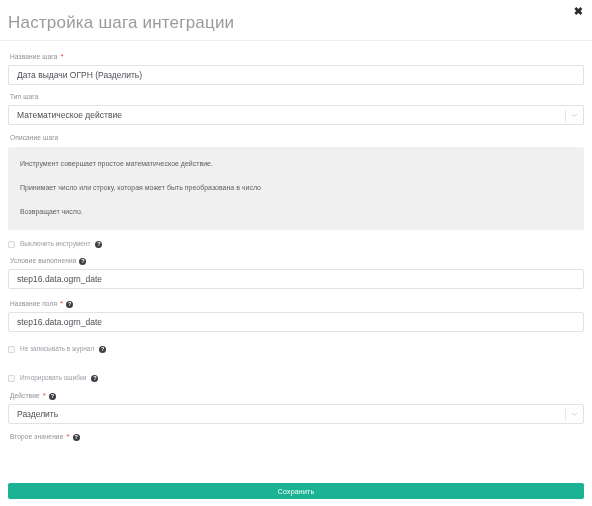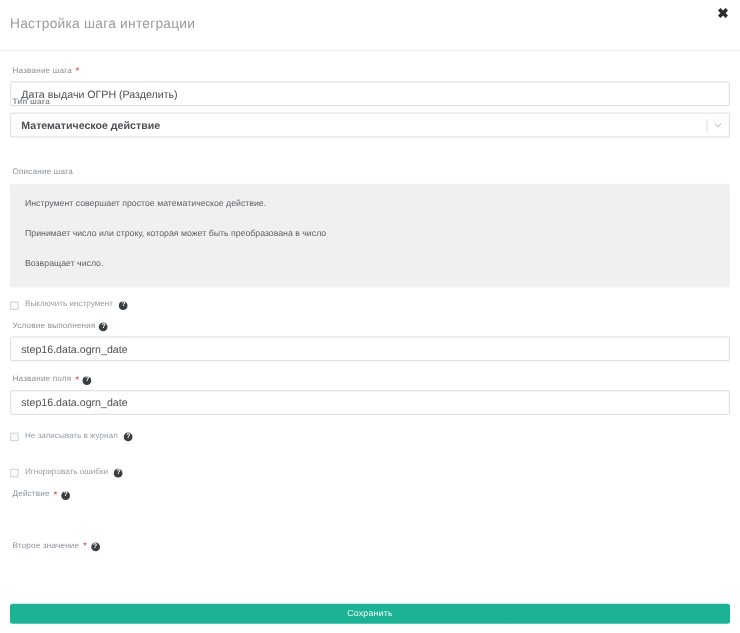--- a/index.html
+++ b/index.html
@@ -13,21 +13,21 @@
 
   .close-btn {
     position: absolute; top: 4px; right: 6px;
     font-size: 11px; font-weight: bold; color: #2b2b2b;
     line-height: 1; cursor: pointer; padding: 2px 3px;
     font-family: "Liberation Sans", sans-serif;
   }
 
   .modal-title {
     position: absolute; left: 8px; top: 13px;
-    font-size: 11px; color: #9b9b9b; font-weight: 400;
+    font-size: 17px; color: #9b9b9b; font-weight: 400;
     letter-spacing: 0.2px;
   }
 
   .header-divider {
     position: absolute; left: 0; top: 40px;
     width: 592px; height: 1px; background: #eceef0;
   }
 
   .body { position: absolute; left: 0; top: 41px; width: 592px; }
 
@@ -99,21 +99,21 @@
   .save-btn {
     position: absolute; left: 8px; top: 483px;
     width: 576px; height: 16px;
     background: #1cb394; border: none; border-radius: 2px;
     color: #ffffff; font-size: 7px; letter-spacing: 0.2px;
     display: flex; align-items: center; justify-content: center;
     cursor: pointer; font-family: "Liberation Sans", sans-serif;
   }
 
   .p-nameStep { position: absolute; top: 12px;  left:0; right:0; }
-  .p-typeStep { position: absolute; top: 38px;  left:0; right:0;font-weight:bold; }
+  .p-typeStep { position: absolute; top: 53px;  left:0; right:0; }
   .p-desc     { position: absolute; top: 94px;  left:0; right:0; }
   .p-descBox  { position: absolute; top: 106px; left:0; right:0; }
   .p-cb1      { position: absolute; top: 200px; left:0; right:0; }
   .p-cond     { position: absolute; top: 217px; left:0; right:0; }
   .p-fieldName{ position: absolute; top: 259px; left:0; right:0; }
   .p-cb2      { position: absolute; top: 305px; left:0; right:0; }
   .p-cb3      { position: absolute; top: 334px; left:0; right:0; }
   .p-action   { position: absolute; top: 351px; left:0; right:0; }
   .p-second   { position: absolute; top: 392px; left:0; right:0; }
 </style>
@@ -201,20 +201,29 @@
       <span class="cb-label">Игнорировать ошибки</span>
       <span class="help-icon">?</span>
     </div>
 
     <div class="field p-action">
       <div class="field-label">
         <span>Действие</span>
         <span class="req">*</span>
         <span class="help-icon">?</span>
       </div>
+      <div class="select">
+        <span>Разделить</span>
+        <span class="sep"></span>
+        <span class="chev">
+          <svg viewBox="0 0 10 10" width="7" height="7">
+              <path d="M1.5 3.5 L5 7 L8.5 3.5" fill="none" stroke="#c3c8cc" stroke-width="1.2"></path>
+            </svg>
+        </span>
+      </div>
     </div>
 
     <div class="field p-second">
       <div class="field-label">
         <span>Второе значение</span>
         <span class="req">*</span>
         <span class="help-icon">?</span>
       </div>
     </div>
 

